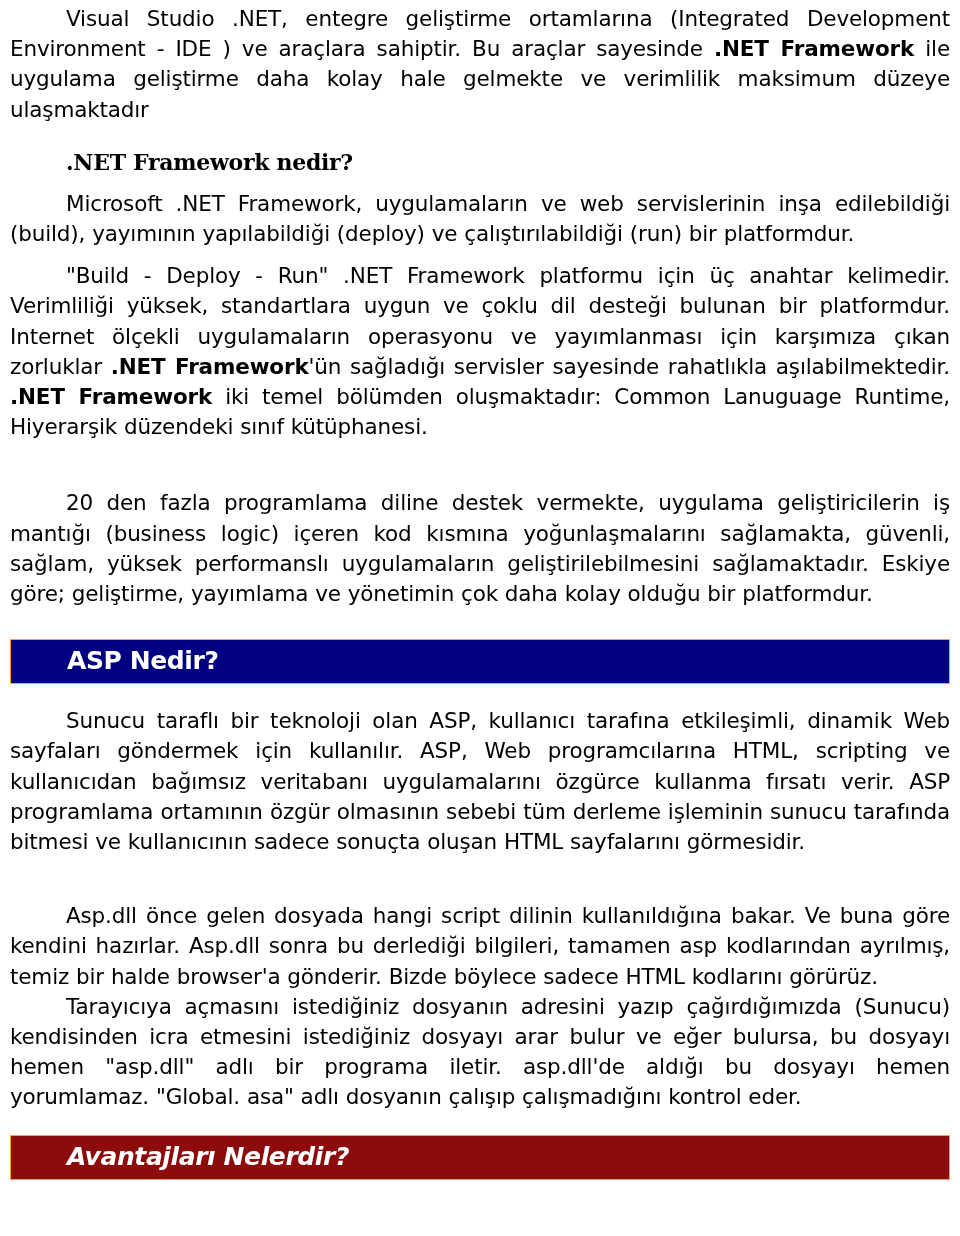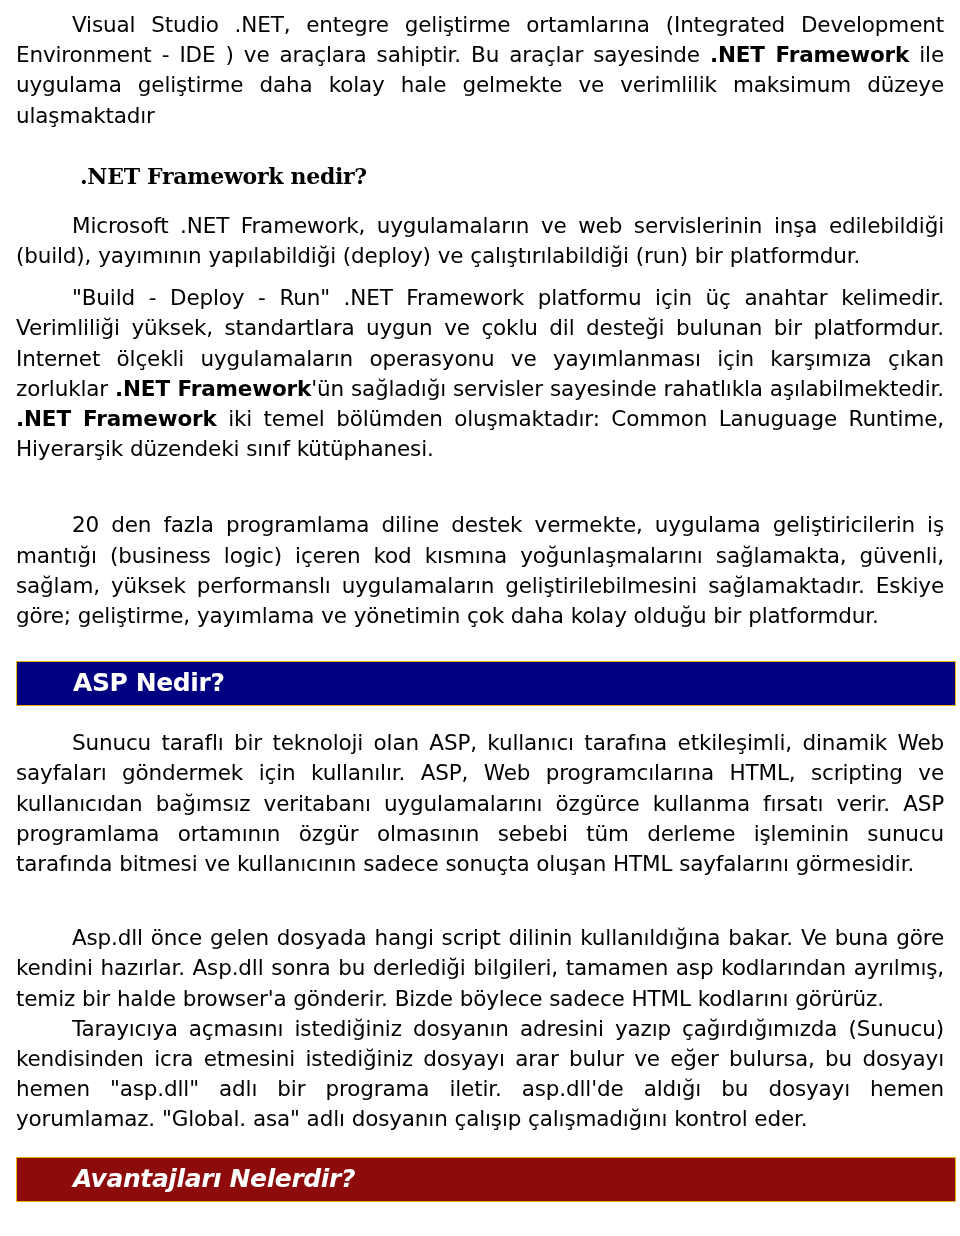--- a/index.html
+++ b/index.html
@@ -12,21 +12,21 @@
     width: 960px;
     height: 1236px;
     overflow: hidden;
     font-family: "DejaVu Sans", sans-serif;
     color: #000000;
   }
   .page {
     width: 960px;
     height: 1172px;
     box-sizing: border-box;
-    padding: 10px;
+    padding: 4px;
     position: relative;
   }
   
   .para {
     font-family: "DejaVu Sans", sans-serif;
     font-size: 21.5px;
     line-height: 30.2px;
     text-align: justify;
     text-justify: inter-word;
     margin: 0;
@@ -39,21 +39,21 @@
   }
   .para b, .para .bold {
     font-weight: bold;
   }
   
   .subhead {
     font-family: "DejaVu Serif", serif;
     font-weight: bold;
     font-size: 22px;
     line-height: 30px;
-    margin: 8px;
+    margin: 0;
     padding: 0 6px;
     text-indent: 56px;
     letter-spacing: -0.3px;
   }
   
   .banner {
     box-sizing: border-box;
     width: 940px;
     margin: 0 6px;
     padding: 5px 0 7px 56px;

